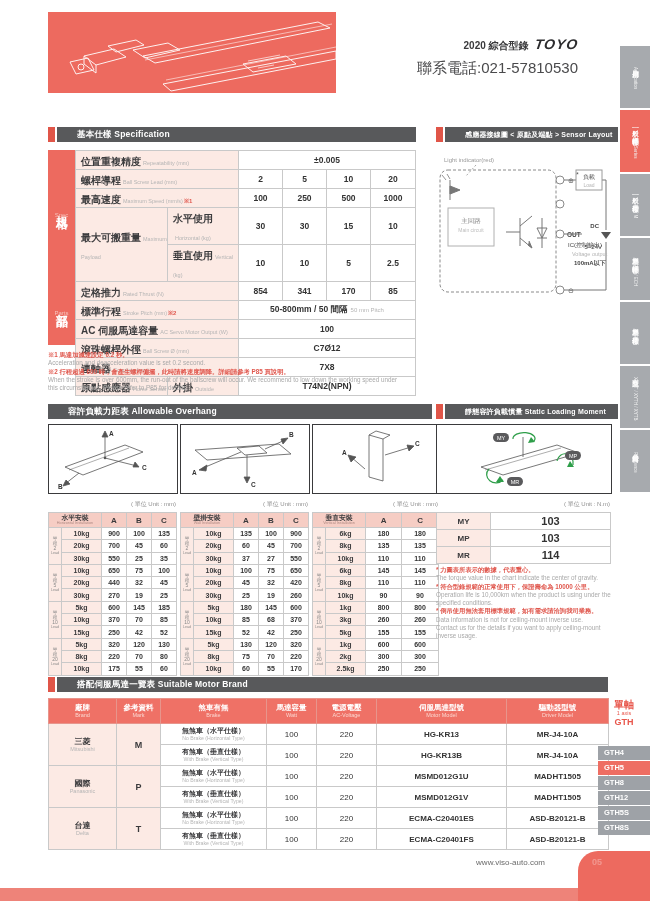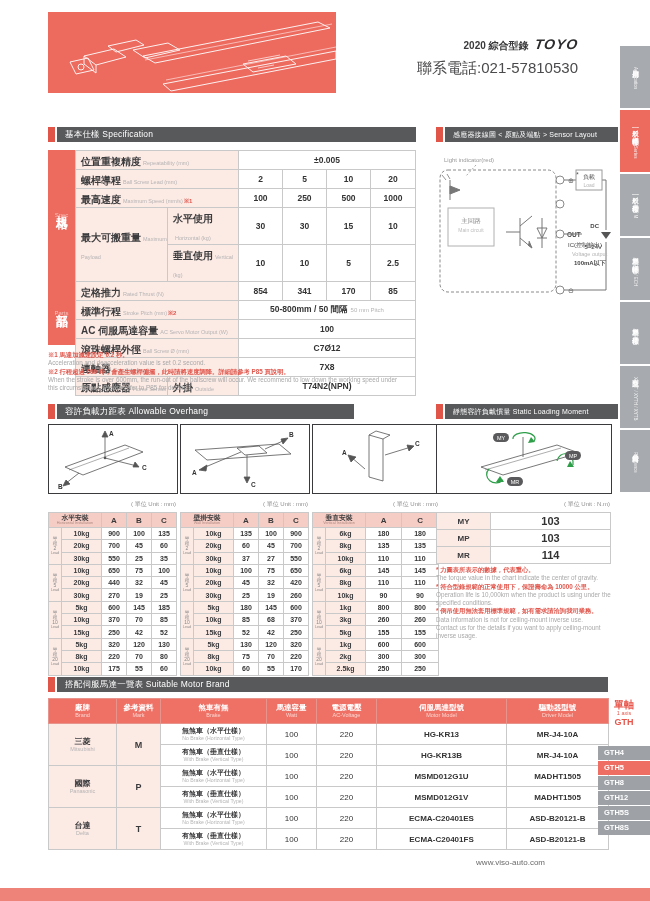--- a/index.html
+++ b/index.html
@@ -13,22 +13,22 @@
   .phone{position:absolute;top:59px;right:72px;font-size:15px;color:#4a4a4c;}
   
   .sidebar{position:absolute;right:0;top:46px;width:30px;display:flex;flex-direction:column;gap:2px;}
   .side-tab{height:62px;background:#a7aaae;color:#fff;display:flex;align-items:center;justify-content:center;gap:1px;writing-mode:vertical-rl;}
   .side-tab.active{background:#ed6a5f;}
   .st-zh{font-size:6.5px;font-weight:bold;text-orientation:upright;letter-spacing:.5px;}
   .st-en{font-size:4.5px;text-orientation:mixed;color:#f2f2f2;}
   
   .sec{position:absolute;height:15px;display:flex;}
   .sec .sq{width:7px;background:#e05548;margin-right:2px;}
-  .sec .bar{flex:1;background:#58595b;color:#fff;display:flex;align-items:center;padding-left:8px;
-            font-weight:normal;font-size:8.5px;letter-spacing:.2px;white-space:nowrap;}
+  .sec .bar{flex:1;background:#58595b;color:#fff;display:flex;align-items:center;padding-left:20px;
+            font-weight:bold;font-size:8.5px;letter-spacing:.2px;white-space:nowrap;}
   .sec .bar.small{font-size:7px;}
   
   table{border-collapse:collapse;table-layout:fixed;}
   td{border:1px solid #c9c9c9;padding:0;overflow:hidden;}
   
   .spec-tbl{position:absolute;left:75px;top:150px;width:340px;}
   .spec-tbl td{height:17.7px;}
   .lblcell{background:#fceae4;padding-left:5px;vertical-align:middle;}
   .zh{font-size:10px;font-weight:bold;color:#3c3c3e;text-align:center;}
   .en{font-size:5.5px;color:#b5b5b5;margin-left:2px;}
@@ -300,21 +300,21 @@
     <text x="153" y="29" font-size="6" fill="#555" text-anchor="middle">負載</text>
     <text x="153" y="37" font-size="5" fill="#b5b5b5" text-anchor="middle">Load</text>
     <path d="M165,82 L175,82 L170,89 Z" fill="#555"></path>
     <text x="163" y="78" font-size="6" font-weight="bold" fill="#444" text-anchor="end">DC</text>
     <text x="166" y="99" font-size="6" fill="#444" text-anchor="end">5~24V</text>
     <text x="132" y="97" font-size="6" fill="#444">IC(控制輸出)</text>
     <text x="136" y="106" font-size="5.5" fill="#b5b5b5">Voltage output</text>
     <text x="138" y="115" font-size="6" font-weight="bold" fill="#444">100mA以下</text>
   </svg>
 
-  <div class="sec" style="left:48px;top:404px;width:306px;">
+  <div class="sec" style="left:48px;top:404px;width:384px;flex-direction:column;">
     <span class="sq"></span>
     <span class="bar">容許負載力距表 Allowable Overhang</span>
   </div>
 
   <div class="diag" style="left:48px;top:424px;width:128px;">
     <svg width="125" height="65" viewBox="0 0 125 65">
       <g stroke="#555" fill="none" stroke-width="0.8">
         <path d="M16,42 L76,20 L94,27 L34,50 Z"></path>
           <path d="M20,45 L80,23" opacity="0.6"></path>
         <path d="M56,33 L56,10"></path>
@@ -900,14 +900,17 @@
       <div class="gth-tab">GTH4</div>
       <div class="gth-tab active">GTH5</div>
       <div class="gth-tab">GTH8</div>
       <div class="gth-tab">GTH12</div>
       <div class="gth-tab">GTH5S</div>
       <div class="gth-tab">GTH8S</div>
     </div>
 
   <div class="website">www.viso-auto.com</div>
   <div class="foot-band"></div>
+  <div class="foot-block">
+    <span class="foot-page">05</span>
+  </div>
 
 </div>
 
 </body></html>

